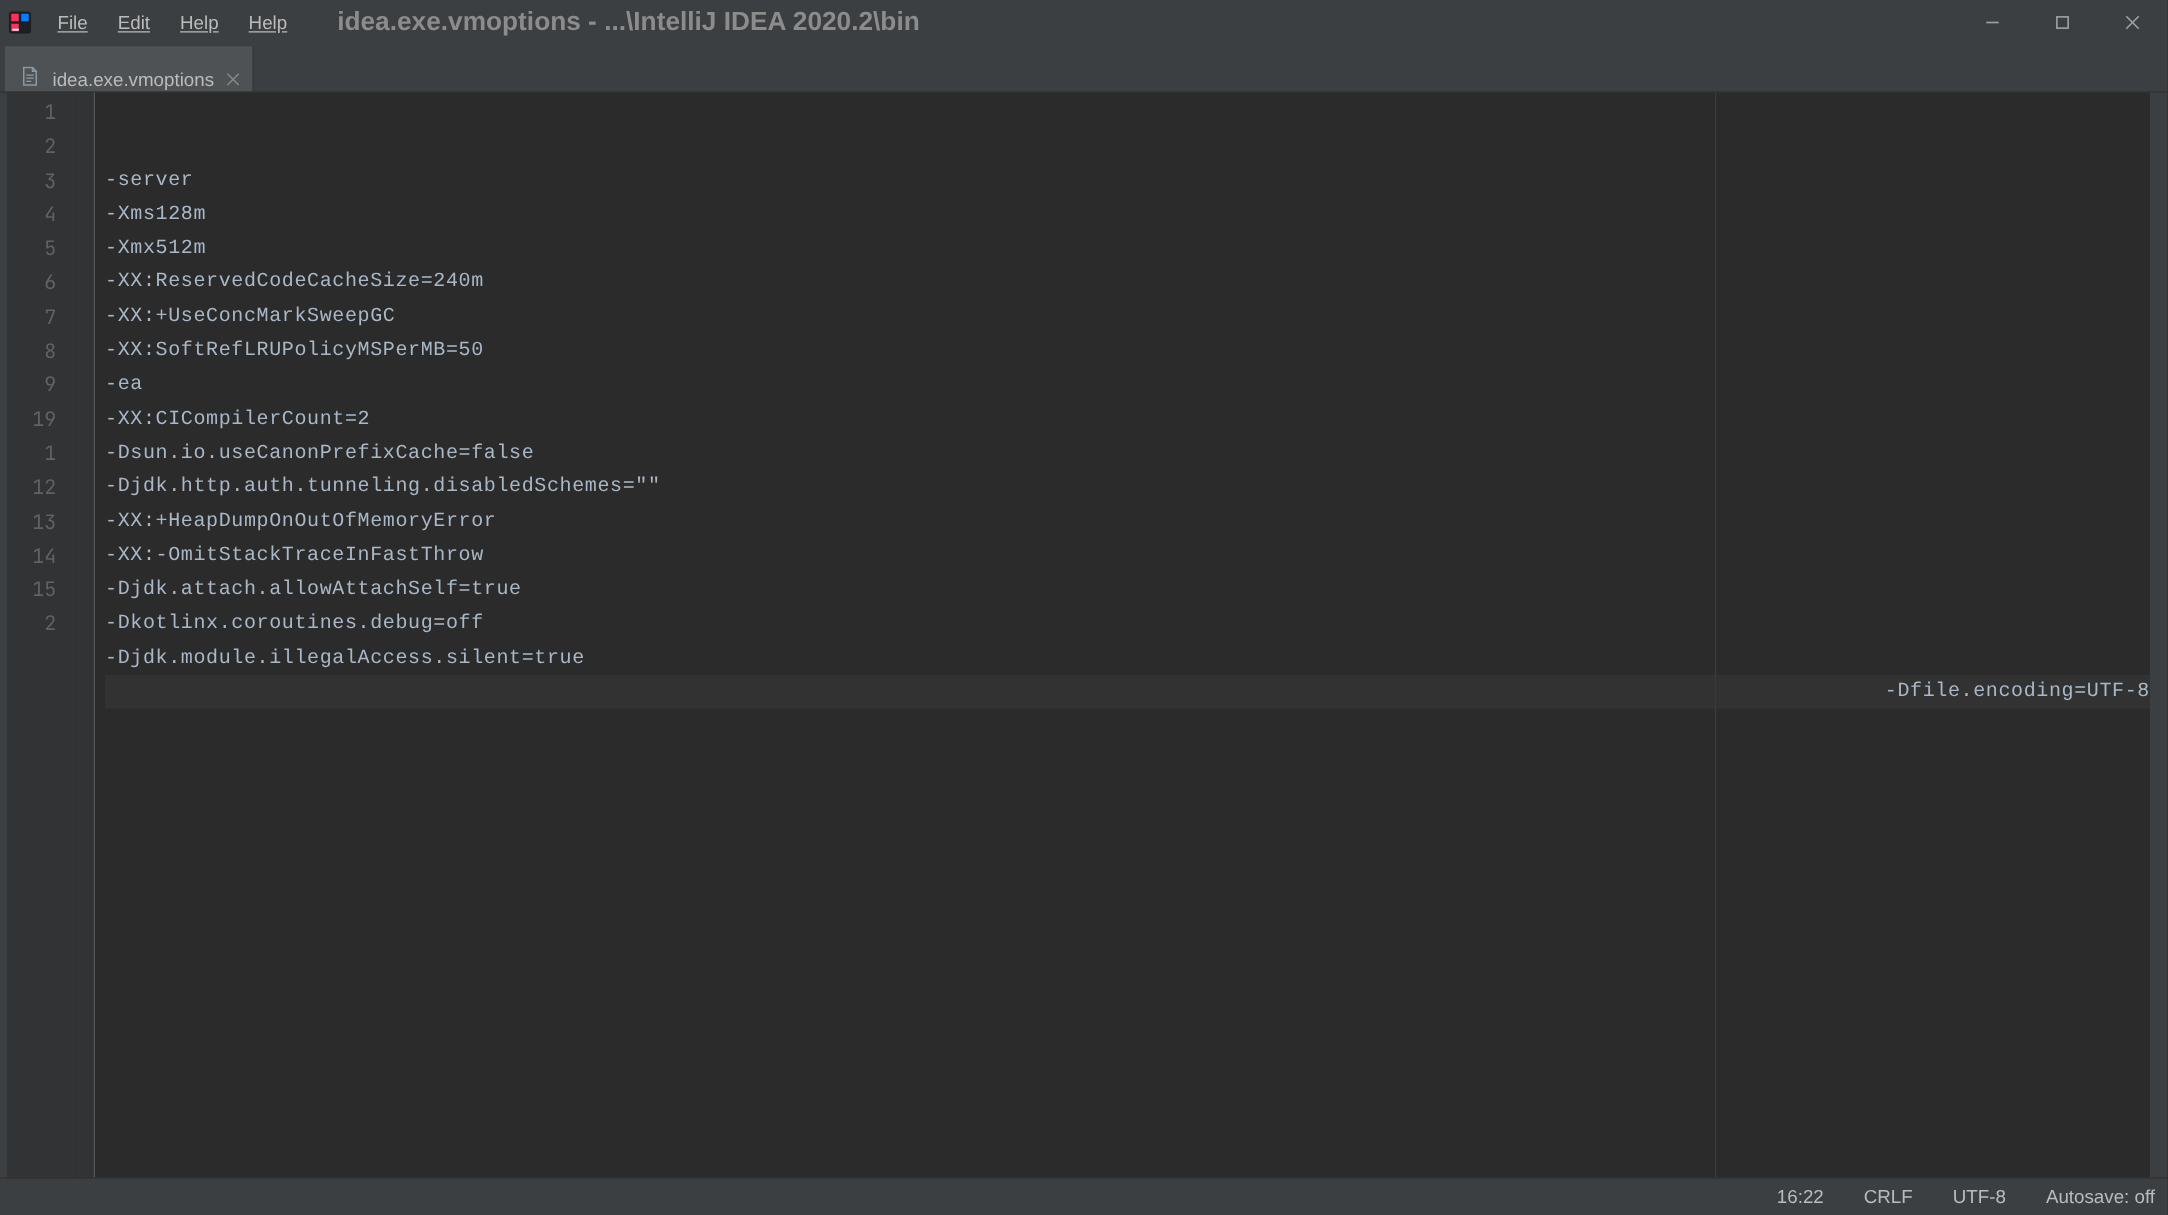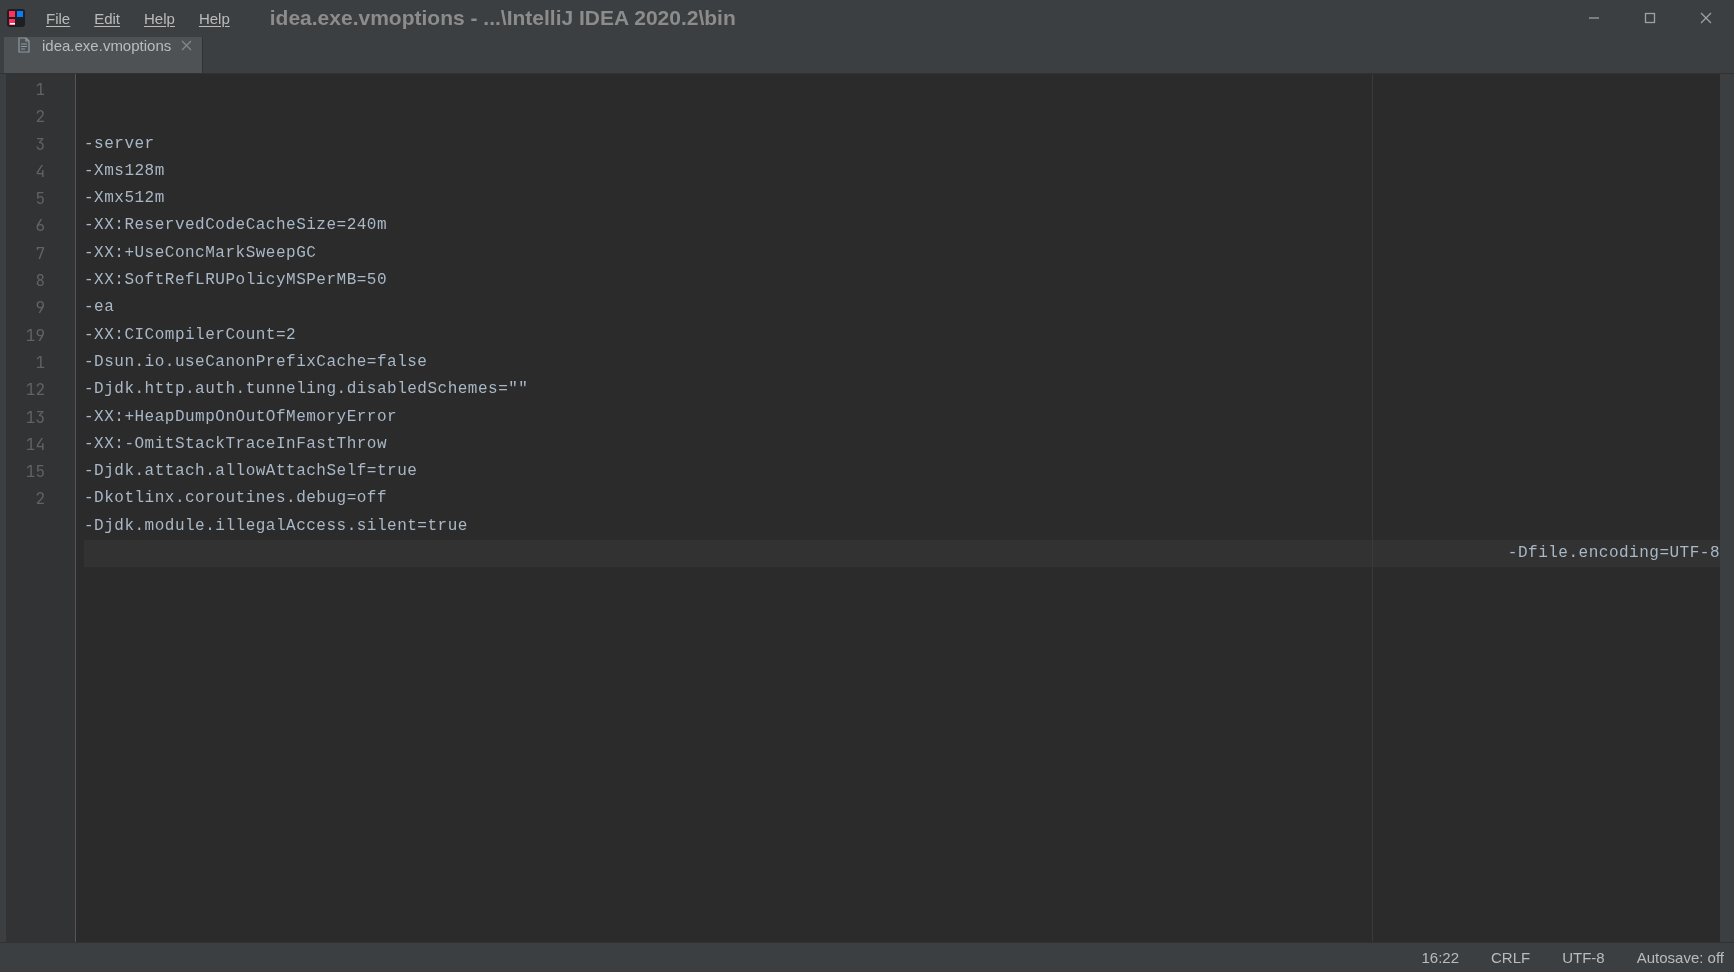--- a/index.html
+++ b/index.html
@@ -64,21 +64,21 @@
       background: #3C3F41;
       border-bottom: 1px solid #323232;
       display: flex;
       align-items: stretch;
       padding-left: 4px;
     }
     .tab {
       background: #4E5254;
       border-right: 1px solid #323232;
       display: flex;
-      align-items: flex-start;
+      align-items: flex-end;
       padding: 0 10px 0 12px;
       gap: 10px;
       font-size: 15px;
       color: #BBBBBB;
       cursor: pointer;
       border-top: 1px solid #3C3F41;
     }
     .tab .file-icon { opacity: 0.85; }
     .tab .close-icon { opacity: 0.7; cursor: pointer; }
 

